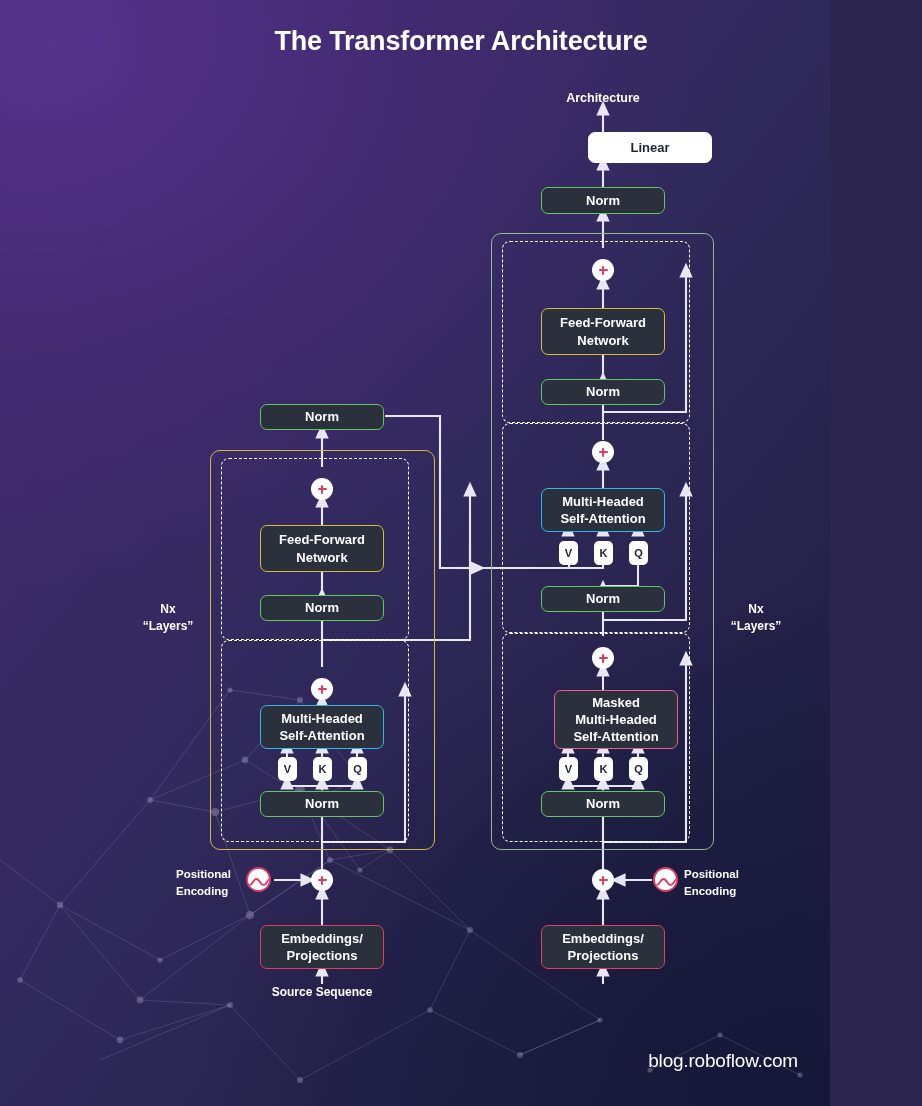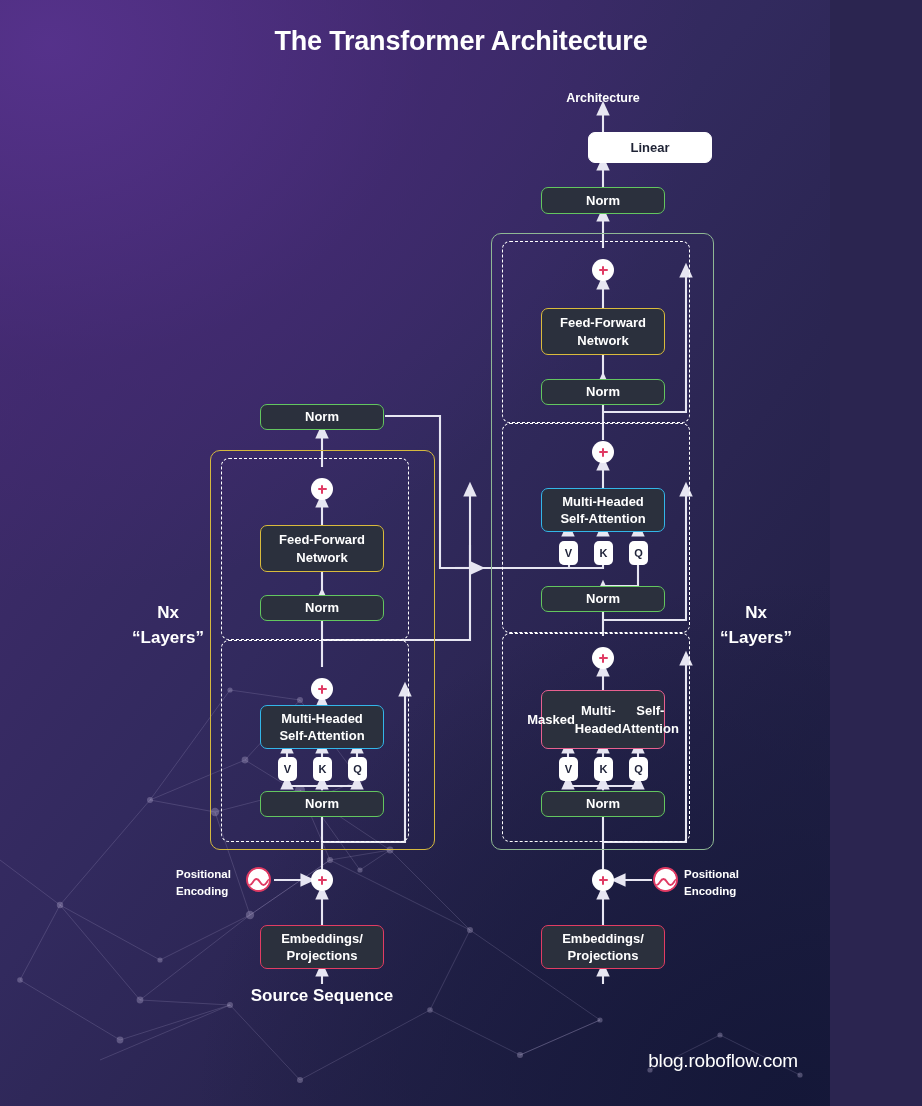--- a/index.html
+++ b/index.html
@@ -85,21 +85,21 @@
   .pecircle svg { position:absolute; left:-2.5px; top:-2.5px; }
 
   
   .frame { position:absolute; border-radius:10px; z-index:2; }
   .frame.solidYellow { border:1.8px solid #d5b93f; }
   .frame.solidGreen  { border:1.8px solid #8fb894; }
   .frame.dashed { border:1.9px dashed #ffffff; border-radius:8px; }
 
   .cap {
     position:absolute; color:#ffffff; font-weight:bold;
-    font-size:17px; text-align:center; line-height:1.45; z-index:5;
+    font-size:12px; text-align:center; line-height:1.45; z-index:5;
   }
 
   
   .logo {
     position:absolute; left:30px; top:1038px;
     color:#ffffff; font-size:40px; font-weight:bold; letter-spacing:-1.6px;
   }
   .bloglink {
     position:absolute; right:32px; top:1050px;
     color:#ffffff; font-size:19px; letter-spacing:-0.2px;
@@ -317,21 +317,21 @@
   <div class="vkq" style="left:629px; top:541px;">
       <span>Q</span>
     </div>
 
   <div class="nbox green" style="left:541px; top:586px; width:124px; height:26px;">
     <span>Norm</span>
   </div>
 
   <div class="plusnode" style="left:592px; top:647px;"></div>
 
-  <div class="nbox pink" style="left:541px; top:690px; width:124px; height:59px; flex-direction:row;">
+  <div class="nbox pink" style="left:554px; top:690px; width:124px; height:59px; flex-direction:column;">
     <span>Masked</span>
     <span>Multi-Headed</span>
     <span>Self-Attention</span>
   </div>
 
   <div class="vkq" style="left:559px; top:757px;">
       <span>V</span>
     </div>
   <div class="vkq" style="left:594px; top:757px;">
       <span>K</span>

